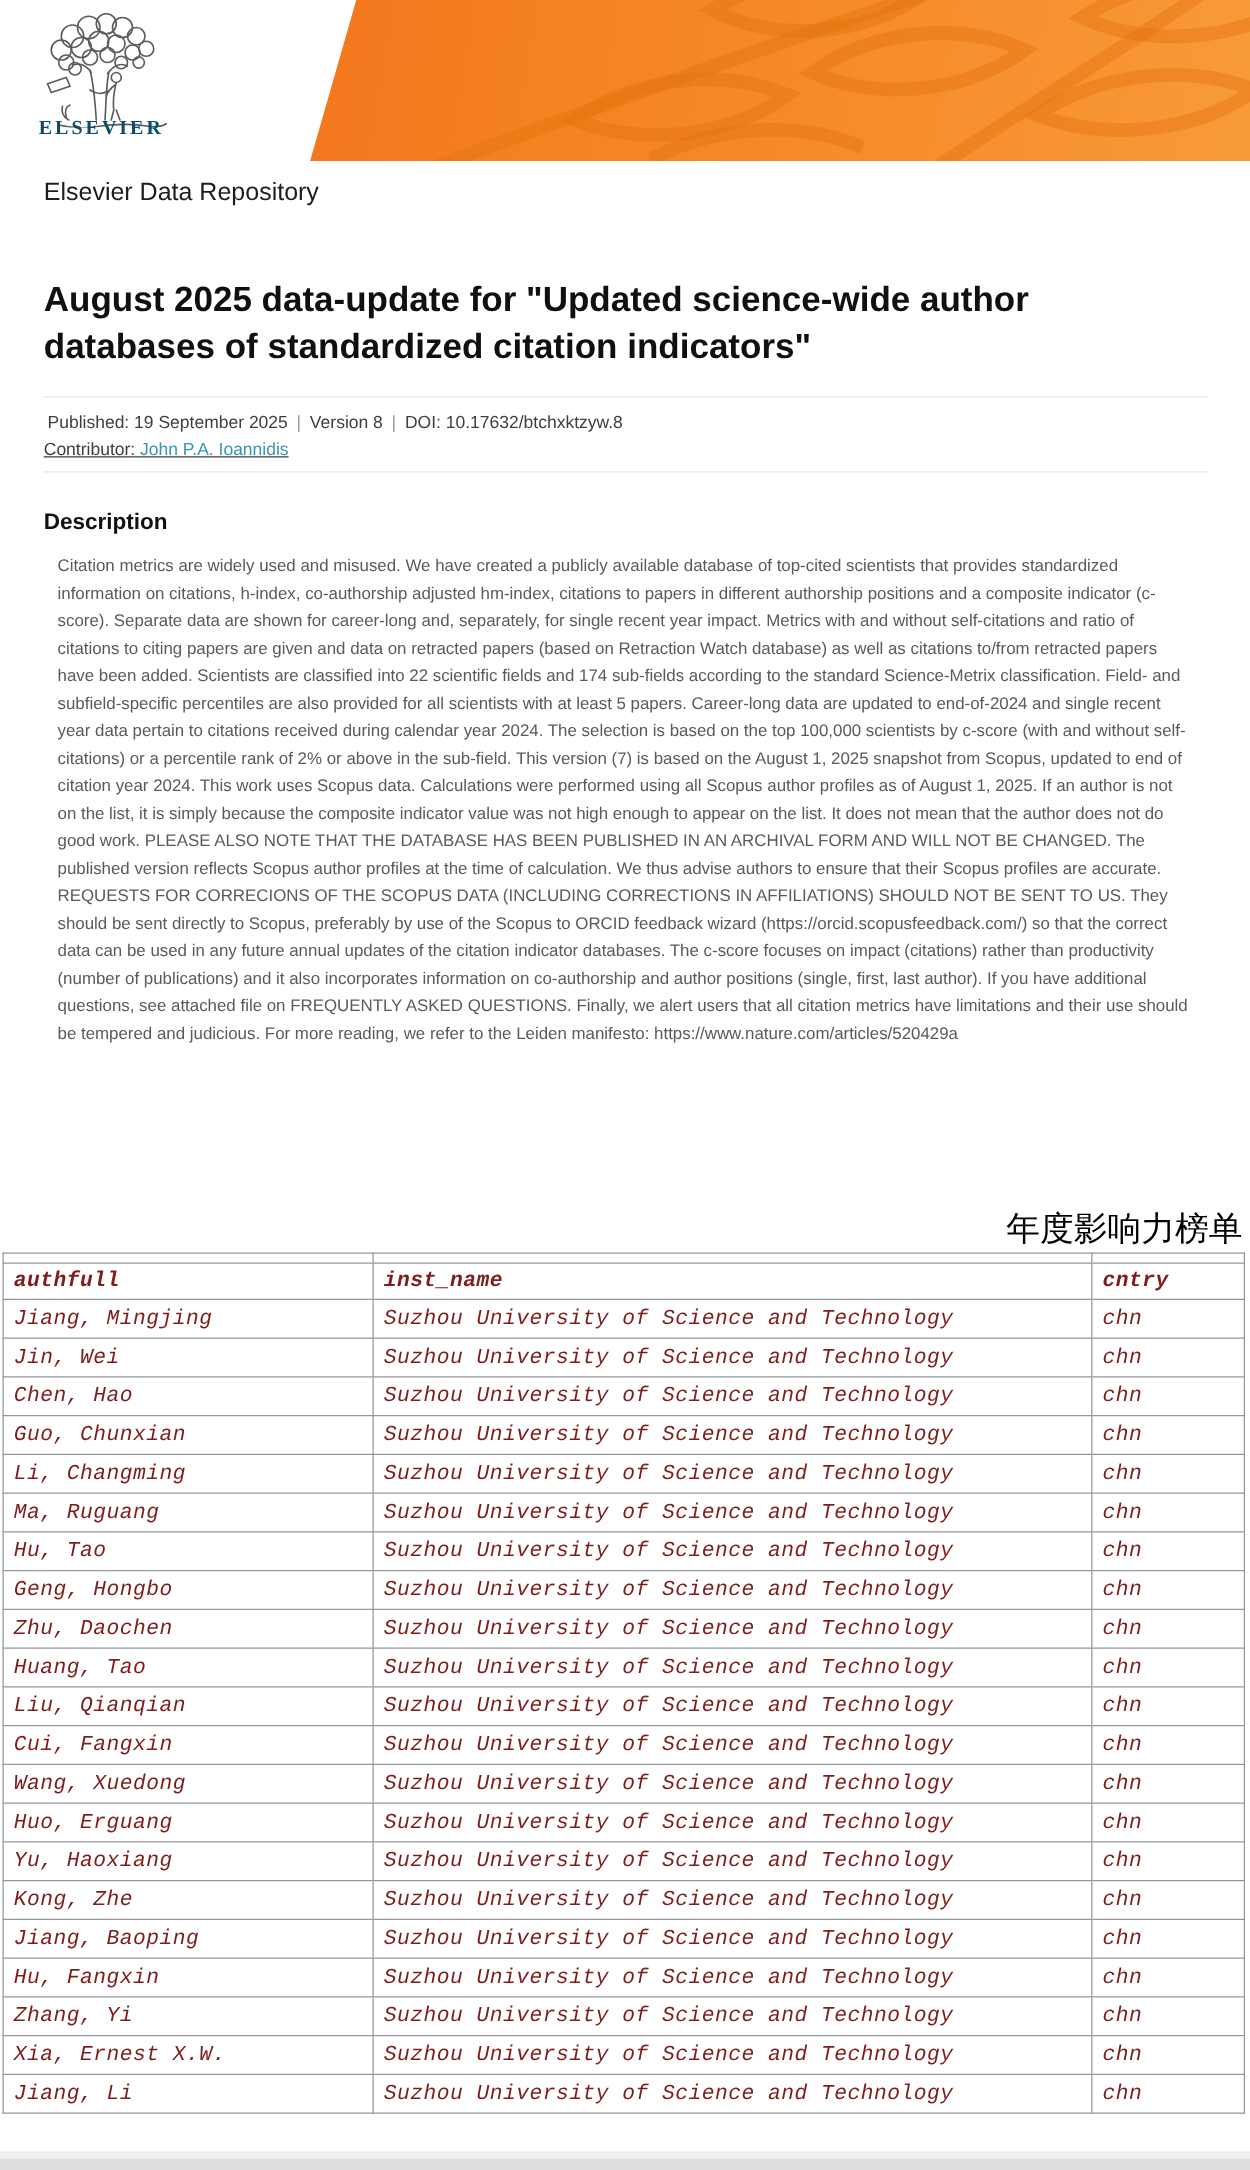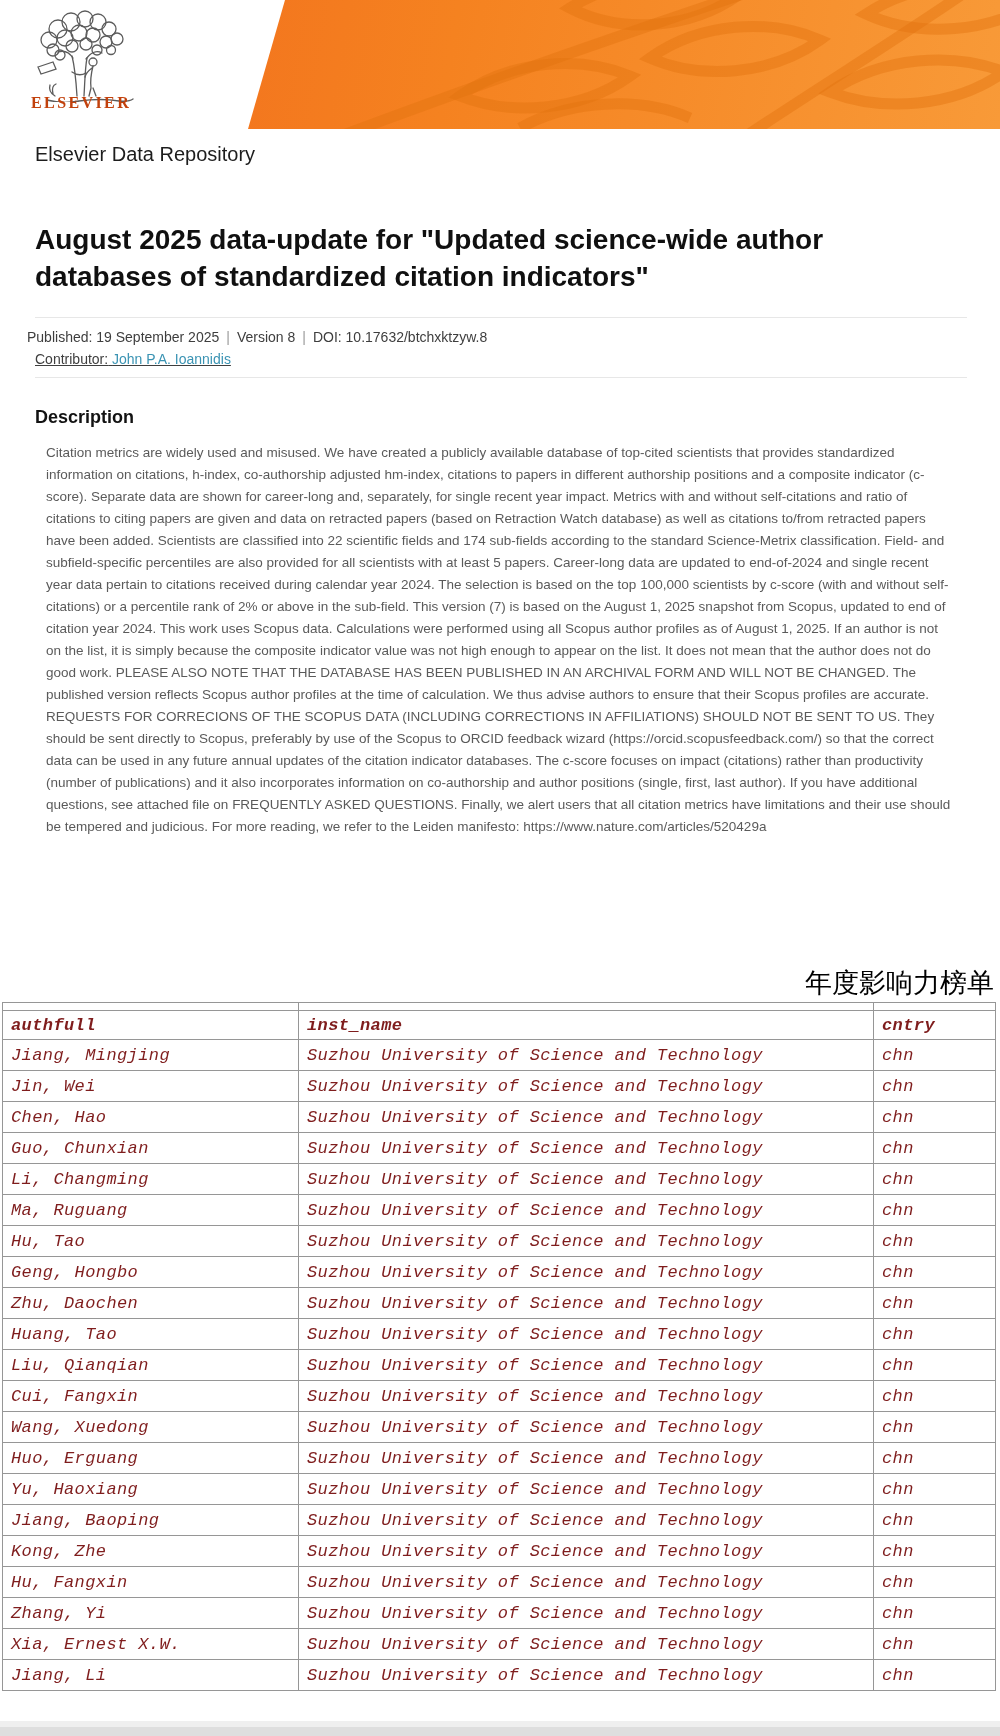--- a/index.html
+++ b/index.html
@@ -11,34 +11,34 @@
   .banner {
     position:absolute; top:0; left:0; width:1000px; height:129px;
     clip-path:polygon(285px 0, 1000px 0, 1000px 129px, 248px 129px);
     background:linear-gradient(100deg,#f1691c 0%,#f58220 45%,#f89a38 100%);
   }
   .banner svg { position:absolute; right:0; top:0; }
   .logo { position:absolute; top:10px; left:28px; width:112px; height:92px; }
   .logo-wordmark {
     position:absolute; top:94px; left:31px; width:110px;
     font-family:"Liberation Serif", serif; font-size:16px; font-weight:700;
-    letter-spacing:2.4px; color:#c2410c;
+    letter-spacing:2.4px; color:#0c4a6e;
   }
   .site-title {
     position:absolute; top:143px; left:35px; font-size:20px; color:#1d1d1d;text-align:right;
   }
   
   .dataset-title {
     position:absolute; top:202px; left:35px; width:870px;
     font-size:28px; line-height:37px; font-weight:700; color:#101010;
   }
   .rule { position:absolute; left:35px; width:932px; height:0; border:none; border-top:1px solid #e7e7e7; margin:0; }
   .rule-1 { top:317px; }
   .rule-2 { top:377px; }
-  .pub-line { position:absolute; top:329px; left:27px; font-size:14px; color:#3e3e3e; }
+  .pub-line { position:absolute; top:329px; left:38px; font-size:14px; color:#3e3e3e; }
   .pub-line .sep { color:#9a9a9a; margin:0 7px; }
   .contrib-line { position:absolute; top:351px; left:35px; font-size:14px; color:#3e3e3e;text-decoration:underline; }
   .contrib-link { color:#3a93b3; text-decoration:none; cursor:pointer; }
   .desc-heading { position:absolute; top:392px; left:35px; font-size:18px; font-weight:700; color:#121212; }
   .desc-text {
     position:absolute; top:428px; left:35px; width:906px;
     font-size:13.5px; line-height:22px; color:#5a5a5a;margin-left:11px;
   }
   
   .table-title {
@@ -223,26 +223,26 @@
         <td>Huo, Erguang</td>
         <td>Suzhou University of Science and Technology</td>
         <td>chn</td>
       </tr>
       <tr>
         <td>Yu, Haoxiang</td>
         <td>Suzhou University of Science and Technology</td>
         <td>chn</td>
       </tr>
       <tr>
+        <td>Kong, Zhe</td>
+        <td>Suzhou University of Science and Technology</td>
+        <td>chn</td>
+      </tr>
+      <tr>
         <td>Jiang, Baoping</td>
-        <td>Suzhou University of Science and Technology</td>
-        <td>chn</td>
-      </tr>
-      <tr>
-        <td>Kong, Zhe</td>
         <td>Suzhou University of Science and Technology</td>
         <td>chn</td>
       </tr>
       <tr>
         <td>Hu, Fangxin</td>
         <td>Suzhou University of Science and Technology</td>
         <td>chn</td>
       </tr>
       <tr>
         <td>Zhang, Yi</td>

